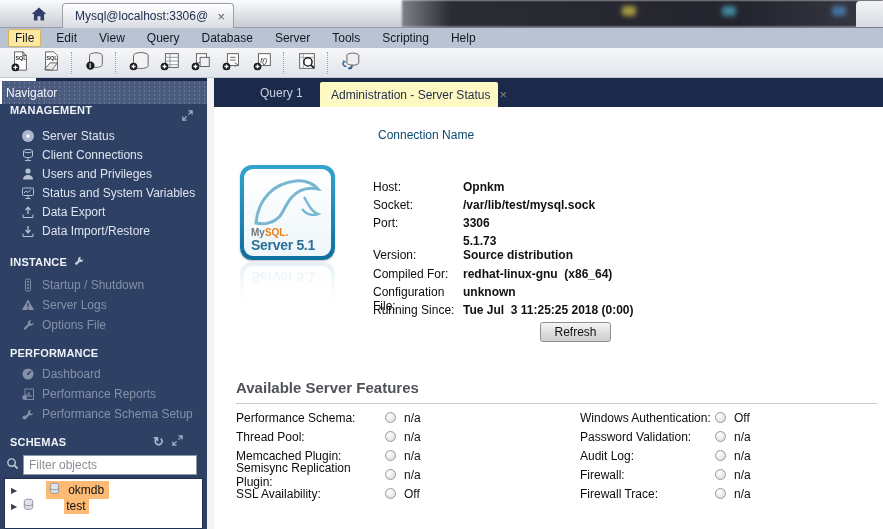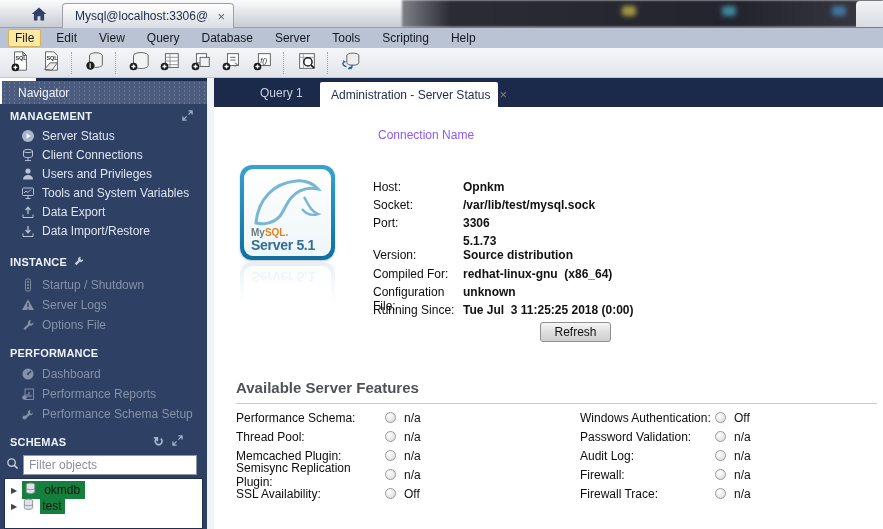--- a/index.html
+++ b/index.html
@@ -32,52 +32,52 @@
   
   .toolbar { left:0; top:48px; width:883px; height:30px;
     background:linear-gradient(#f5f6f8,#e1e5ea); border-bottom:1px solid #c4c8ce;
     display:flex; align-items:center; padding-left:6px; gap:4px; }
   .tb-btn { width:27px; height:26px; display:flex; align-items:center; justify-content:center; border-radius:2px; }
   .tb-sep { width:3px; height:22px; border-left:1px dotted #9aa0a8; margin:0 3px; }
 
   
   .tabstrip { left:0; top:78px; width:883px; height:29px; background:#1b2a4a;margin-left:36px; }
   .query-tab { position:absolute; left:212px; top:0; height:29px; display:flex; align-items:center; padding:0 12px; color:#c9d2e1; }
-  .admin-tab { position:absolute; left:284px; top:4px; width:178px; height:25px; background:#ffffff;
+  .admin-tab { position:absolute; left:284px; top:4px; width:178px; height:25px; background:#fef9c3;
     border-radius:2px 2px 0 0; display:flex; align-items:center; padding:0 9px 0 11px; gap:9px; }
   .admin-tab .t { color:#1c2b4a; white-space:nowrap; }
   .admin-tab .close-x { color:#8a8474; }
 
   
   .nav-header { left:2px; top:81px; width:205px; height:23px; background:#4a5b7e;
     background-image:radial-gradient(#68789a 1px, transparent 1px); background-size:5px 4px;
-    display:flex; align-items:center; padding-left:16px; color:#f2f5fa; }
+    display:flex; align-items:center; padding-left:4px; color:#f2f5fa; }
   .sidebar { left:0; top:104px; width:207px; height:425px; background:#2e4164; }
   .vsep { left:207px; top:78px; width:7px; height:451px; background:#f2f3f5; }
   .sec-head { position:absolute; left:10px; color:#eef2f8; font-weight:bold; font-size:11px; letter-spacing:.2px; display:flex; align-items:center; gap:6px; }
   .expand-ic { position:absolute; right:14px; }
   .nav-item { position:absolute; left:20px; height:18px; display:flex; align-items:center; gap:7px; color:#dde4ef; white-space:nowrap; }
   .nav-item.dim { color:#8591a9; }
   .nav-item .ic { width:15px; display:flex; justify-content:center; }
 
   .schema-tools { position:absolute; right:12px; top:-2px; display:flex; gap:8px; align-items:center; color:#aab7cd; font-size:13px; }
   .filter-wrap { left:6px; top:455px; width:196px; height:20px; display:flex; align-items:center; gap:4px; }
   .filter-input { width:174px; height:20px; border:1px solid #8d97a8; background:#fff; font-family:"Liberation Sans",sans-serif;
     font-size:12px; padding:0 5px; color:#222; }
   .filter-input::placeholder { color:#8b8f96; }
   .schema-list { left:4px; top:478px; width:199px; height:51px; background:#fff; border:1px solid #1e2f4f; }
   .schema-row { position:absolute; left:0; width:100%; height:16px; display:flex; align-items:center; gap:5px; padding-left:6px; }
   .schema-row .tri { color:#3c4250; font-size:8px; }
-  .hl { background:#15803d; }
+  .hl { background:#fdba74;margin-left:24px; }
   .schema-label { color:#141414; padding:0 3px 1px 2px; }
   .okmdb-wrap { display:flex; align-items:center; gap:5px; padding:1px 2px; }
 
   
   .content { left:214px; top:107px; width:669px; height:422px; background:#fff; }
-  .conn-name { position:absolute; left:164px; top:21px; color:#8b5cf6; }
+  .conn-name { position:absolute; left:164px; top:21px; color:#0c4a6e; }
 
   .logo { position:absolute; left:26px; top:58px; width:95px; height:95px; border-radius:12px;
     background:linear-gradient(#35a3cf,#0c6fa0); padding:4px; box-shadow:0 1px 2px rgba(0,0,0,.25); }
   .logo-inner { width:100%; height:100%; border-radius:9px; background:linear-gradient(#ffffff,#eef6fa); position:relative; overflow:hidden; }
   .logo-text { position:absolute; left:7px; bottom:18px; font-size:10px; font-weight:bold; }
   .logo-text .my { color:#6b7a80; } .logo-text .sql { color:#e8811a; }
   .logo-server { position:absolute; left:7px; bottom:3px; font-size:14px; font-weight:bold; color:#2e6f96; letter-spacing:-.3px; }
   .logo-reflect { position:absolute; left:26px; top:155px; width:95px; height:46px;
     transform:scaleY(-1); opacity:.18; overflow:hidden; }
   .logo-reflect .logo { left:0; top:-49px; }
@@ -246,21 +246,21 @@
     </div>
   </div>
 
   <div class="abs nav-header">
     <span>Navigator</span>
   </div>
   <div class="abs vsep"></div>
 
   <div class="abs sidebar">
 
-    <div class="sec-head" style="top:6px;justify-content:center;">
+    <div class="sec-head" style="top:0;justify-content:center;">
       <span>MANAGEMENT</span>
     </div>
     <span class="expand-ic" style="top:6px;">
       <svg width="11" height="11" viewBox="0 0 12 12">
           <path d="M7 1h4v4M11 1L7 5M5 11H1V7M1 11l4-4" stroke="#9fb0c9" fill="none" stroke-width="1.4"></path>
         </svg></span>
 
     <div class="nav-item" style="top:23px;">
       <span class="ic">
           <svg width="14" height="14" viewBox="0 0 14 14">
@@ -290,21 +290,21 @@
       <span>Users and Privileges</span>
     </div>
     <div class="nav-item" style="top:80px;">
       <span class="ic">
           <svg width="14" height="14" viewBox="0 0 14 14">
             <rect x="1.5" y="2" width="11" height="7.5" rx="1" fill="none" stroke="#b7c2d4"></rect>
             <path d="M3 7l2-2 2 1.5 3-3" stroke="#b7c2d4" fill="none"></path>
             <path d="M7 9.5V12M4.5 12.5h5" stroke="#b7c2d4"></path>
           </svg>
         </span>
-      <span>Tools and System Variables</span>
+      <span>Status and System Variables</span>
     </div>
     <div class="nav-item" style="top:99px;">
       <span class="ic">
           <svg width="14" height="14" viewBox="0 0 14 14">
             <path d="M7 9V2.5M4.6 5L7 2.2 9.4 5" stroke="#b7c2d4" fill="none" stroke-width="1.3"></path>
             <path d="M2 9.5v3h10v-3" fill="none" stroke="#b7c2d4"></path>
           </svg>
         </span>
       <span>Data Export</span>
     </div>

